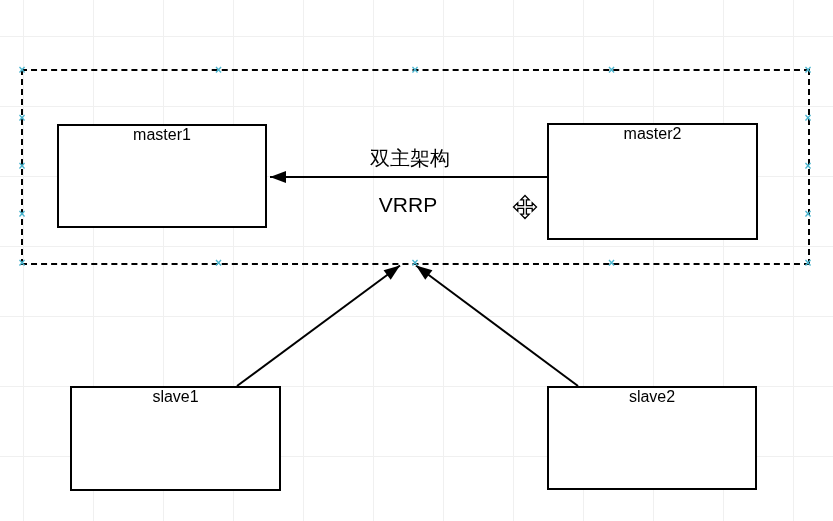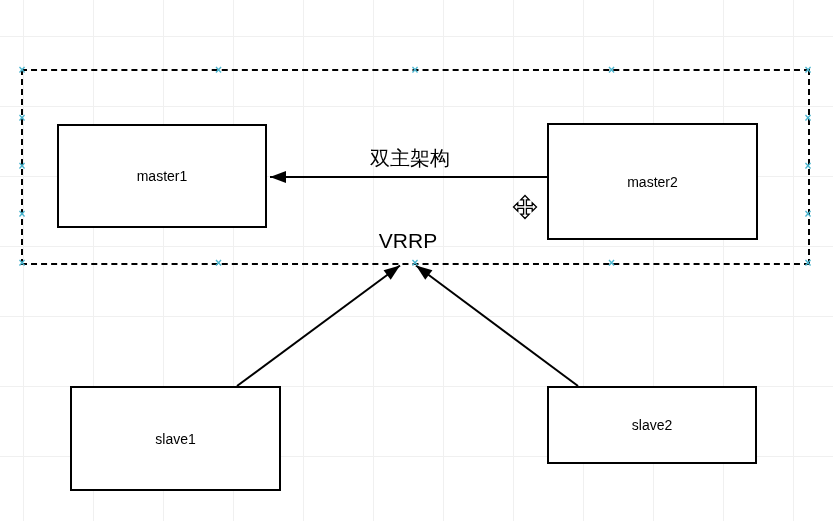--- a/index.html
+++ b/index.html
@@ -50,50 +50,49 @@
     color: #4ab5cf;
     z-index: 6;
   }
   .handle::before { content: "\00d7"; }
 
   .node {
     position: absolute;
     background: #ffffff;
     border: 2px solid #000;
     display: flex;
-    align-items: center;
+    align-items: flex-start;
     justify-content: center;
-    font-size: 14px;
+    font-size: 16px;
     z-index: 3;
   }
   .node-master1 { left: 57px;  top: 124px; width: 210px; height: 104px; }
   .node-master2 { left: 547px; top: 123px; width: 211px; height: 117px; }
   .node-slave1  { left: 70px;  top: 386px; width: 211px; height: 105px; }
-  .node-slave2  { left: 547px; top: 386px; width: 210px; height: 78px; }
+  .node-slave2  { left: 547px; top: 386px; width: 210px; height: 104px; }
 
   .node-vip {
     position: absolute;
     left: 363px; top: 227px; width: 89px; height: 37px;
     background: #ffffff;
     border: 2px dashed #000;
     display: flex;
     align-items: center;
     justify-content: center;
     font-size: 21px;
     z-index: 4;
   }
 
   .vrrp-label {
     position: absolute;
     left: 348px; top: 193px; width: 120px;
     text-align: center;
     font-size: 21px;
     z-index: 4;
     white-space: nowrap;
-    margin-top: 36px;
   }
 
   .replication-label {
     position: absolute;
     left: 330px; top: 145px; width: 160px;
     text-align: center;
     font-size: 20px;
     z-index: 4;
     white-space: nowrap;
   }

